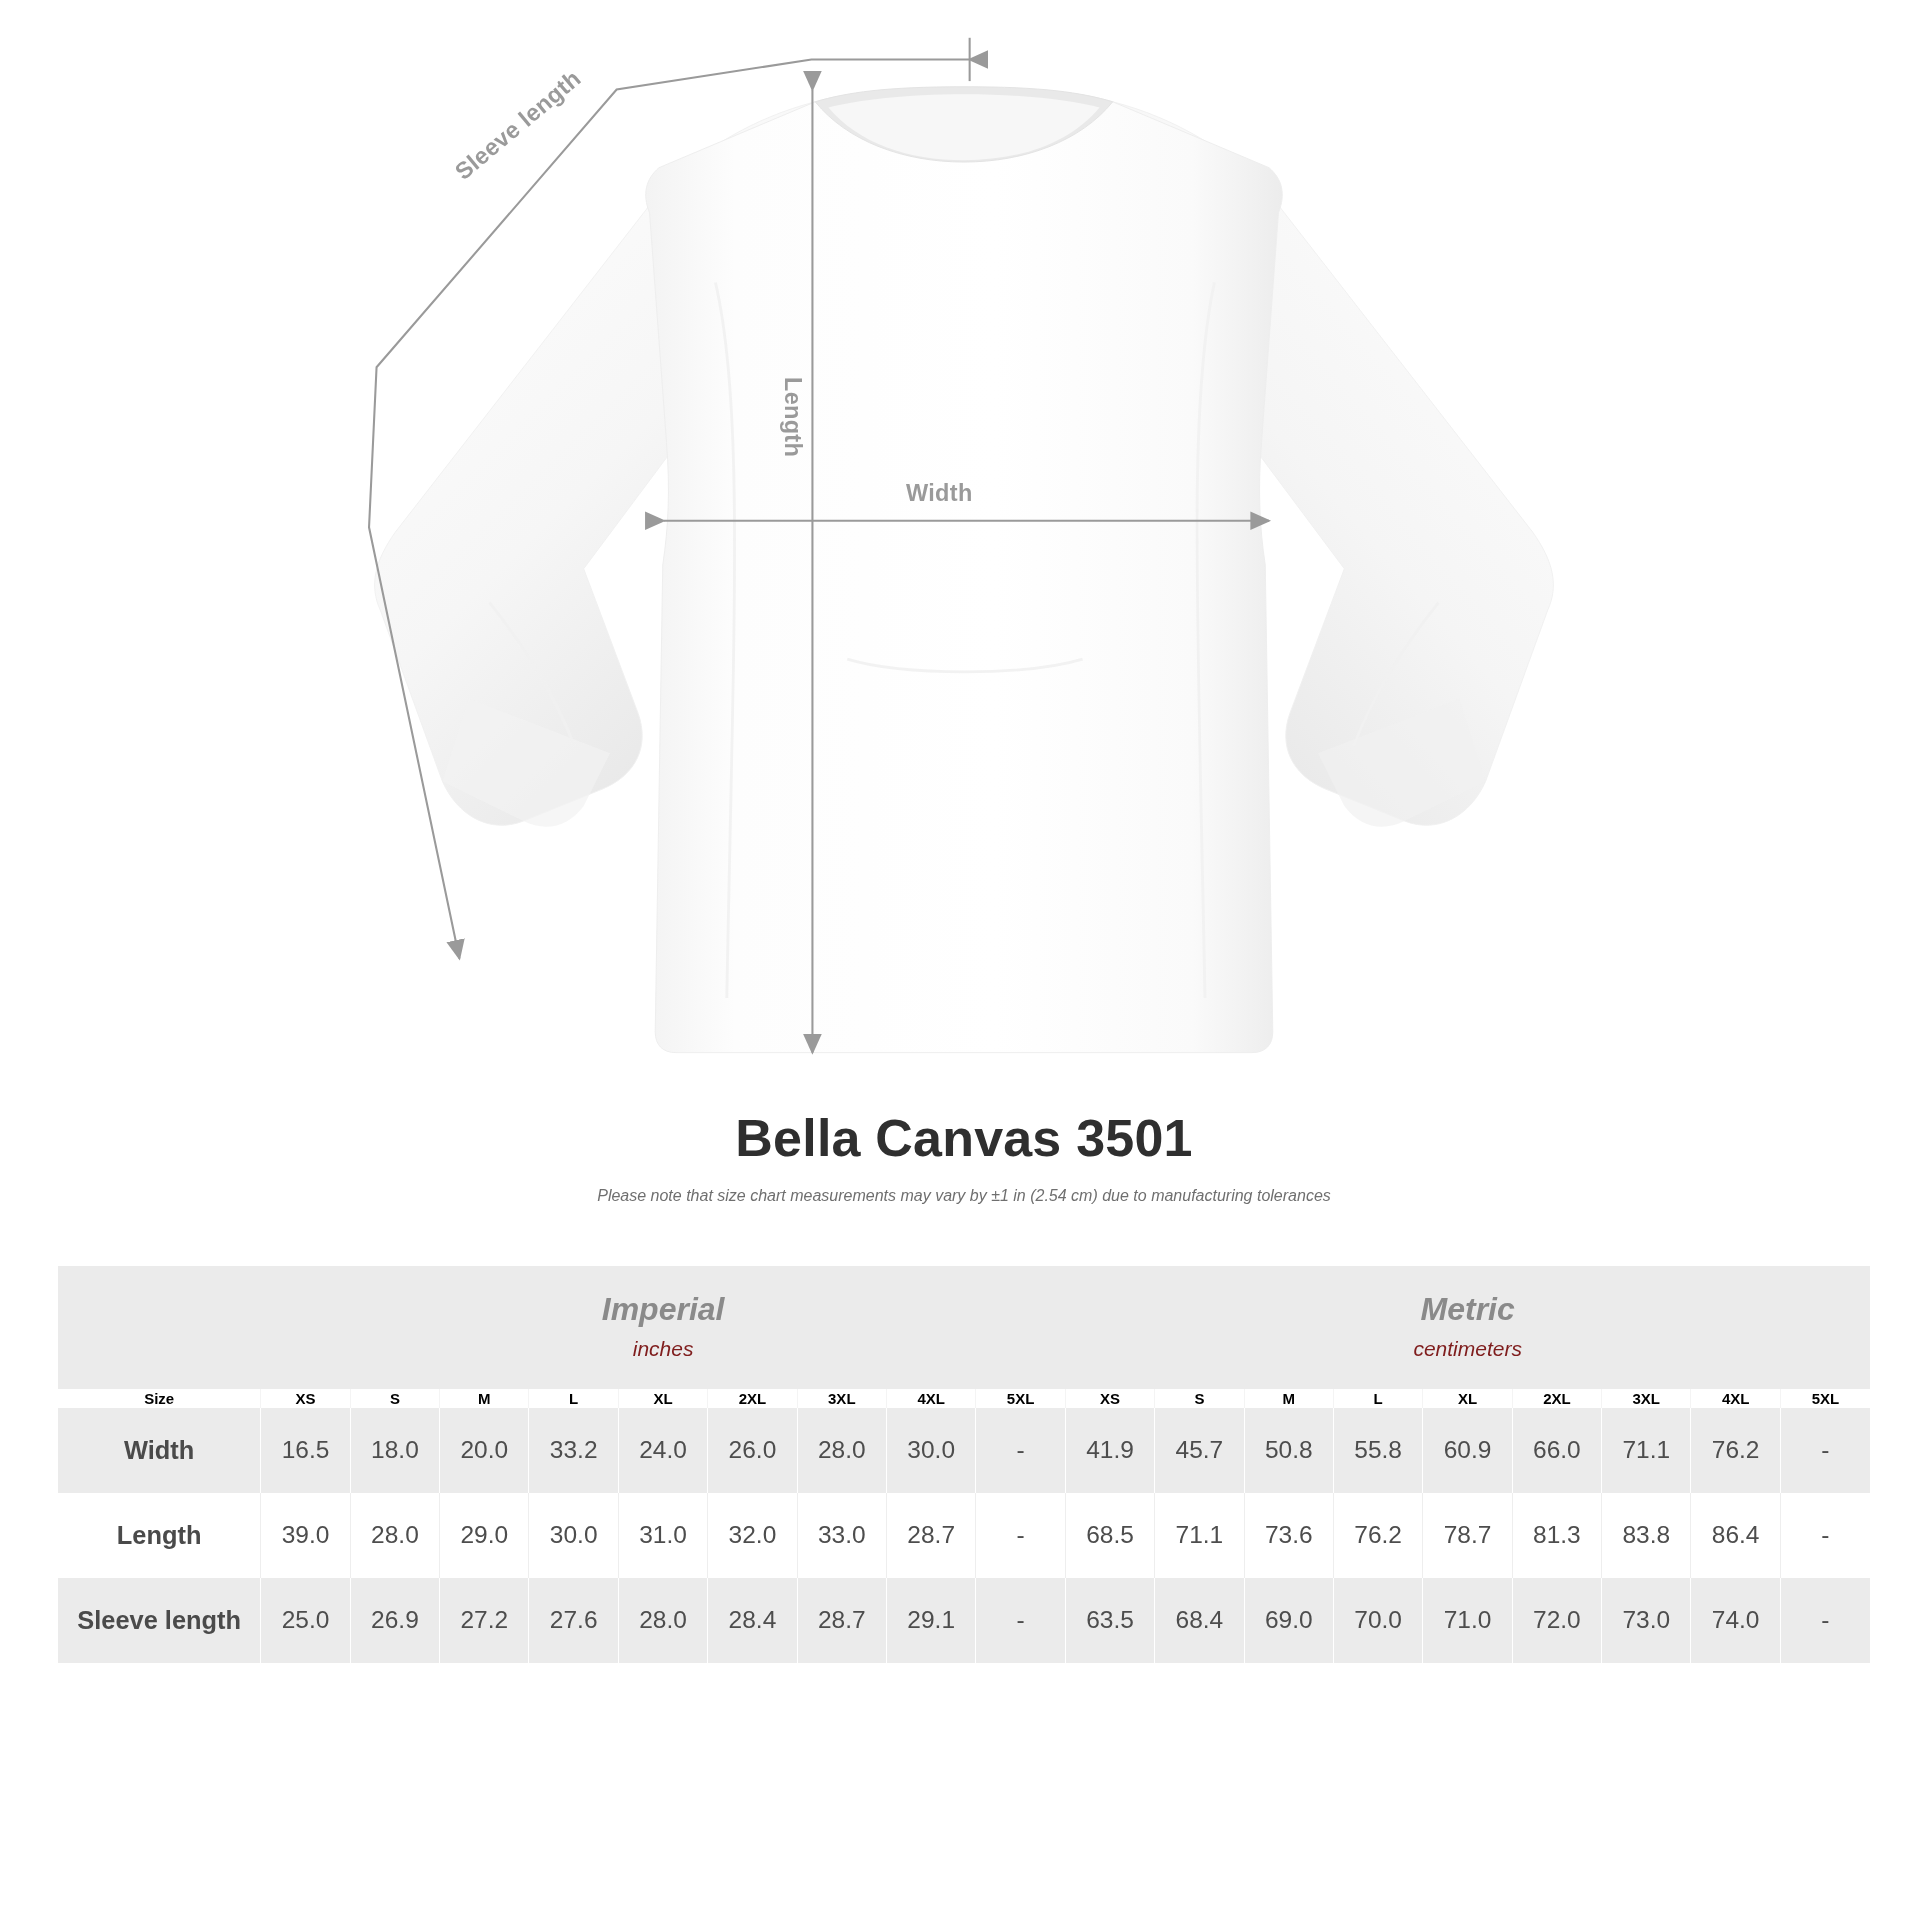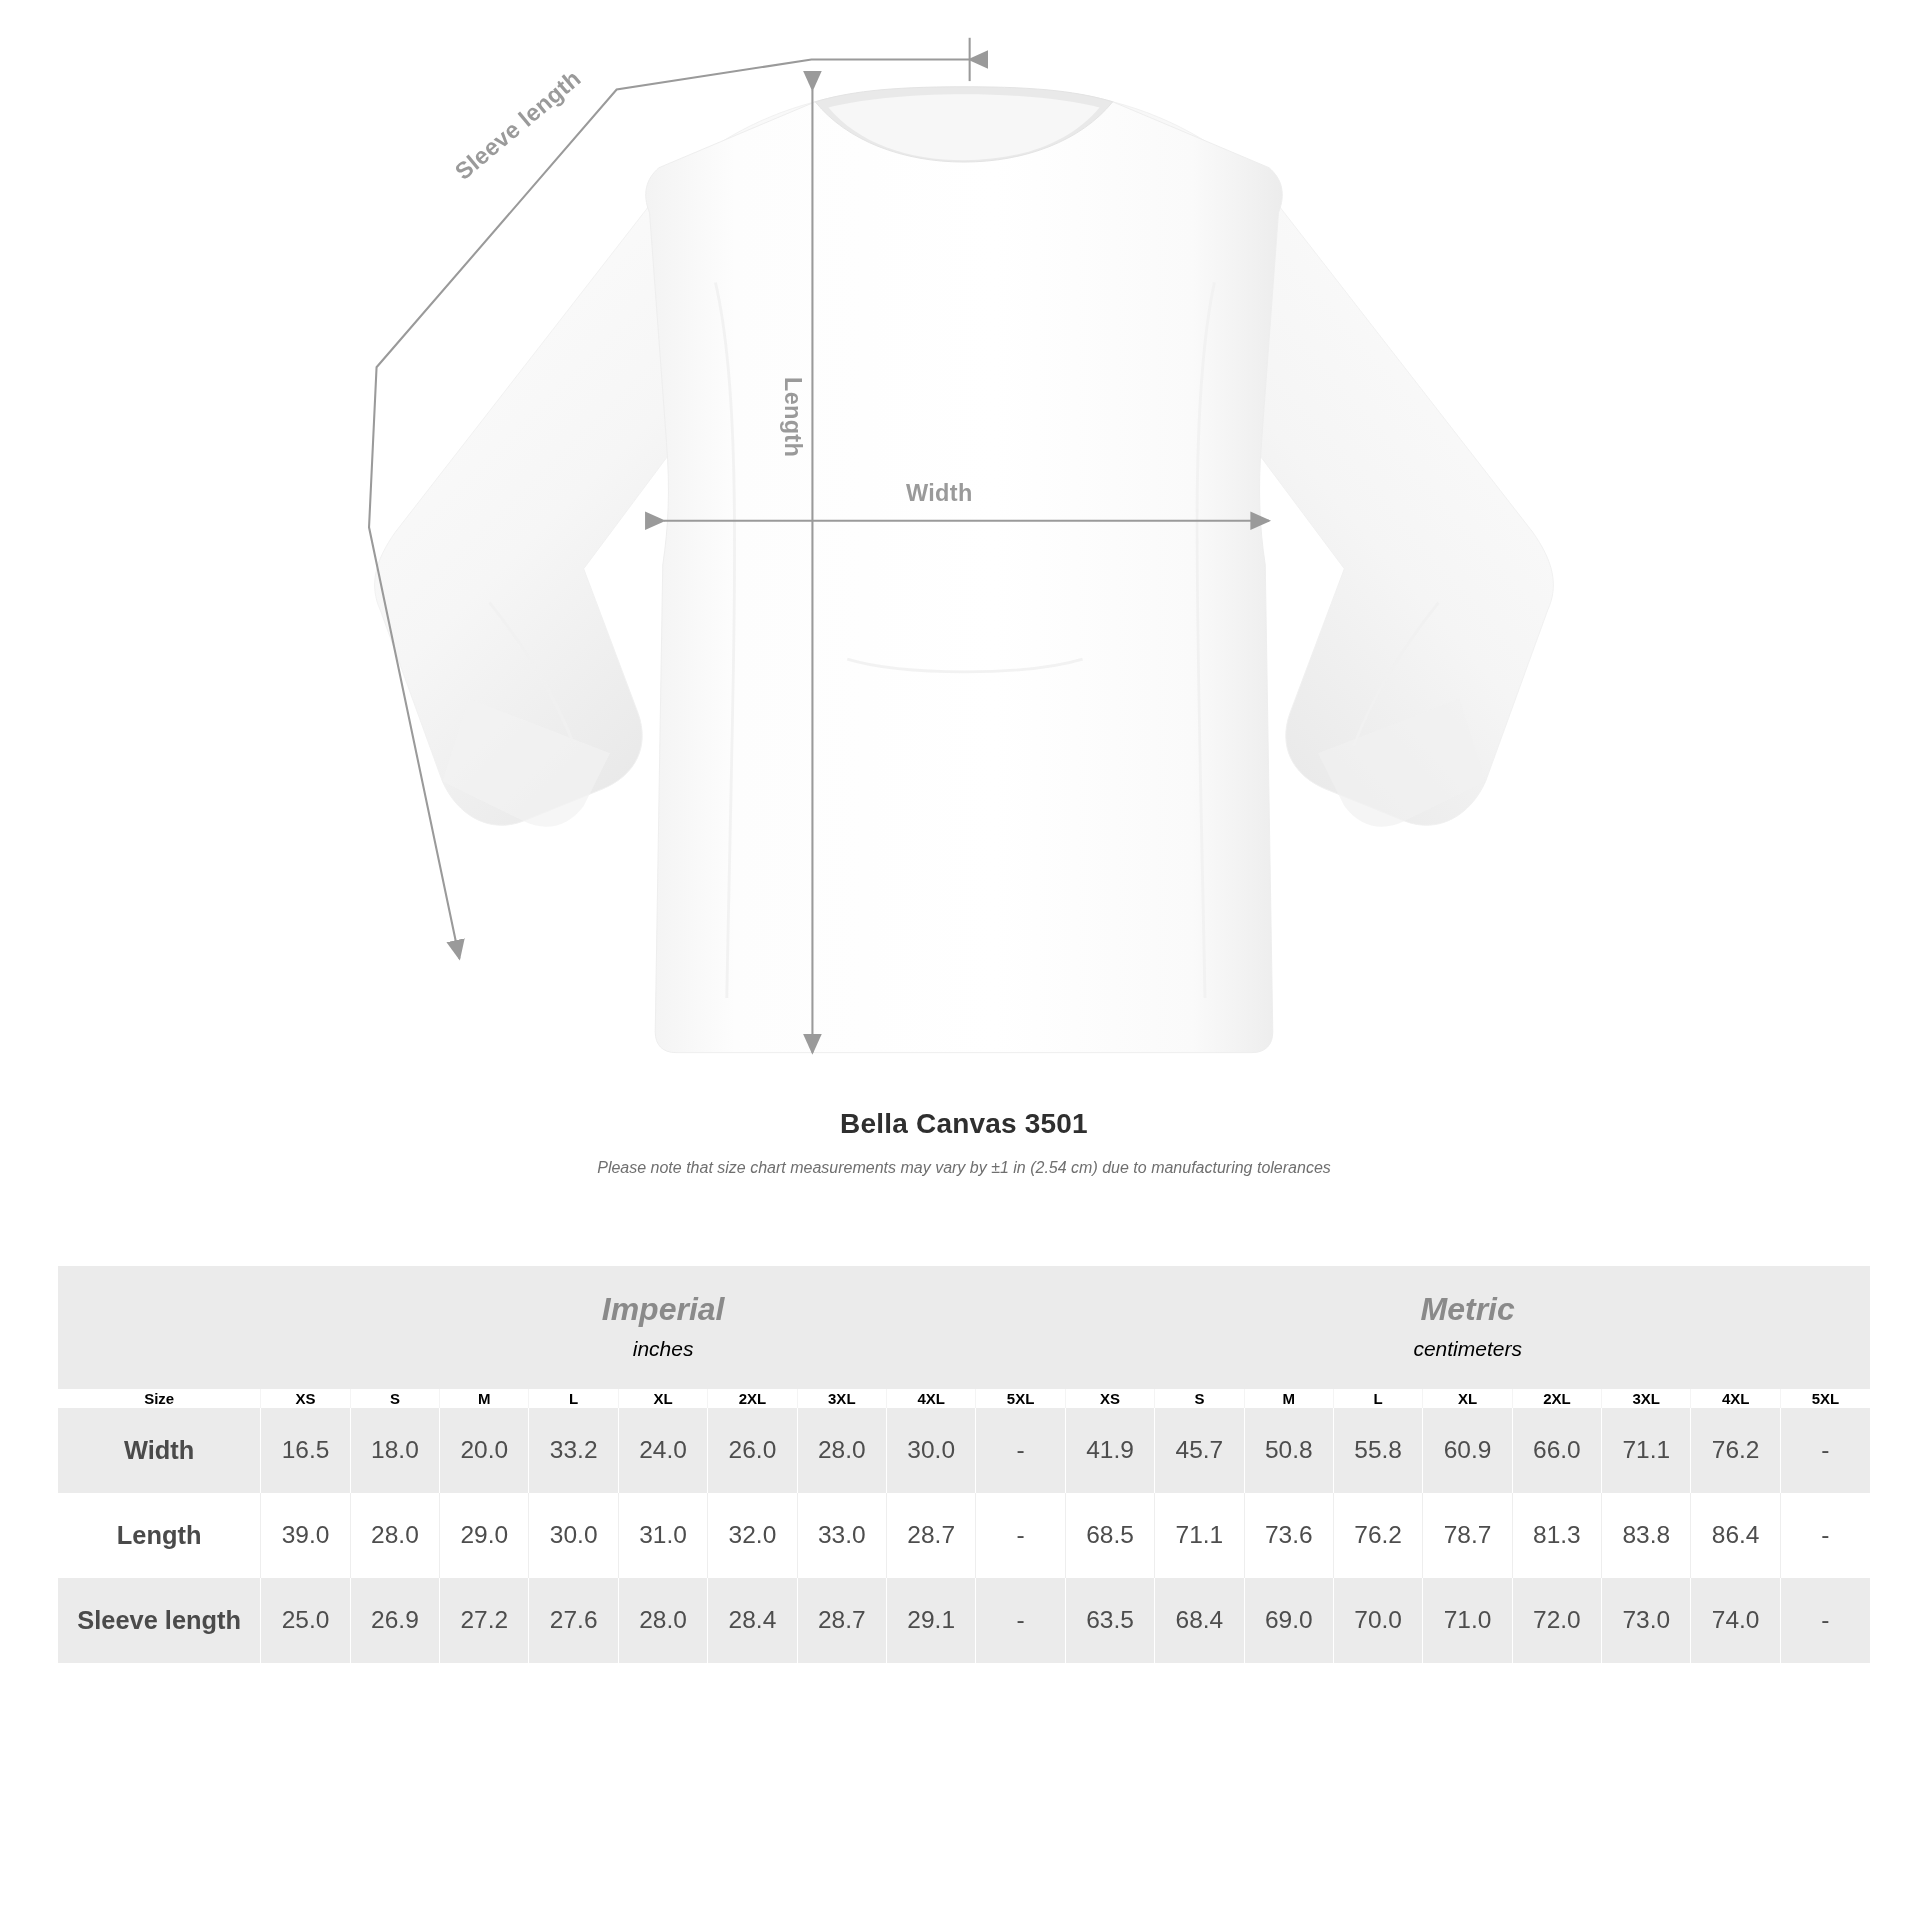--- a/index.html
+++ b/index.html
@@ -47,21 +47,21 @@
     left: 906px; top: 480px;
   }
 
   
   .titlewrap {
     width: 1928px;
     text-align: center;
     margin-top: 11.3px;
   }
   .title {
-    font-size: 28px;
+    font-size: 52px;
     font-weight: bold;
     color: #2f2f2f;
     letter-spacing: 0.2px;
   }
   .subtitle {
     margin-top: 19px;
     font-size: 16px;
     font-style: italic;
     color: #6f6f6f;
   }
@@ -86,21 +86,21 @@
   }
   .unit-name {
     font-size: 32px;
     font-weight: bold;
     font-style: italic;
     color: #8a8a8a;
   }
   .unit-sub {
     font-size: 21px;
     font-style: italic;
-    color: #000000;
+    color: #7f1d1d;
     margin-top: 9.4px;
   }
   .unit-row td.corner { background: #ebebeb; }
 
   tbody tr td {
     text-align: center;
     font-size: 24.5px;
     color: #4d4d4d;
     padding: 28px 0;
     border: none;

